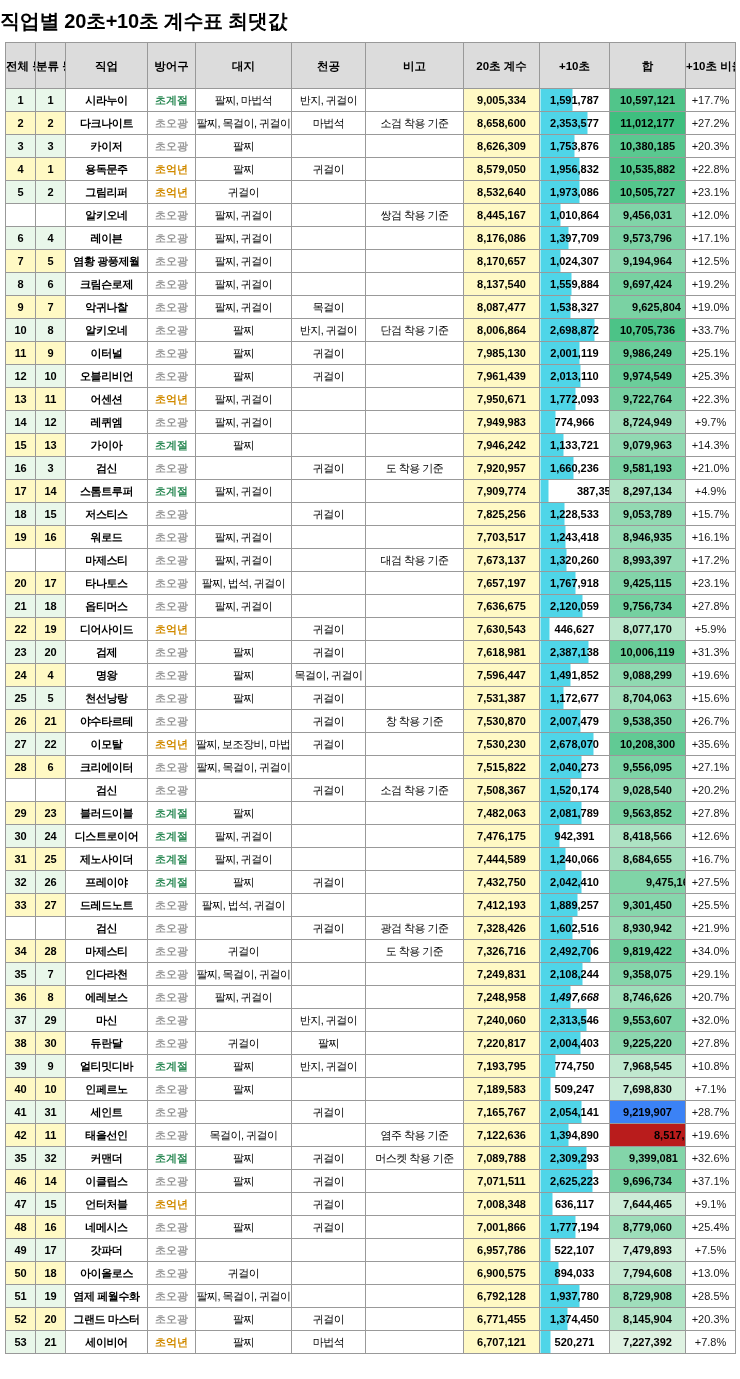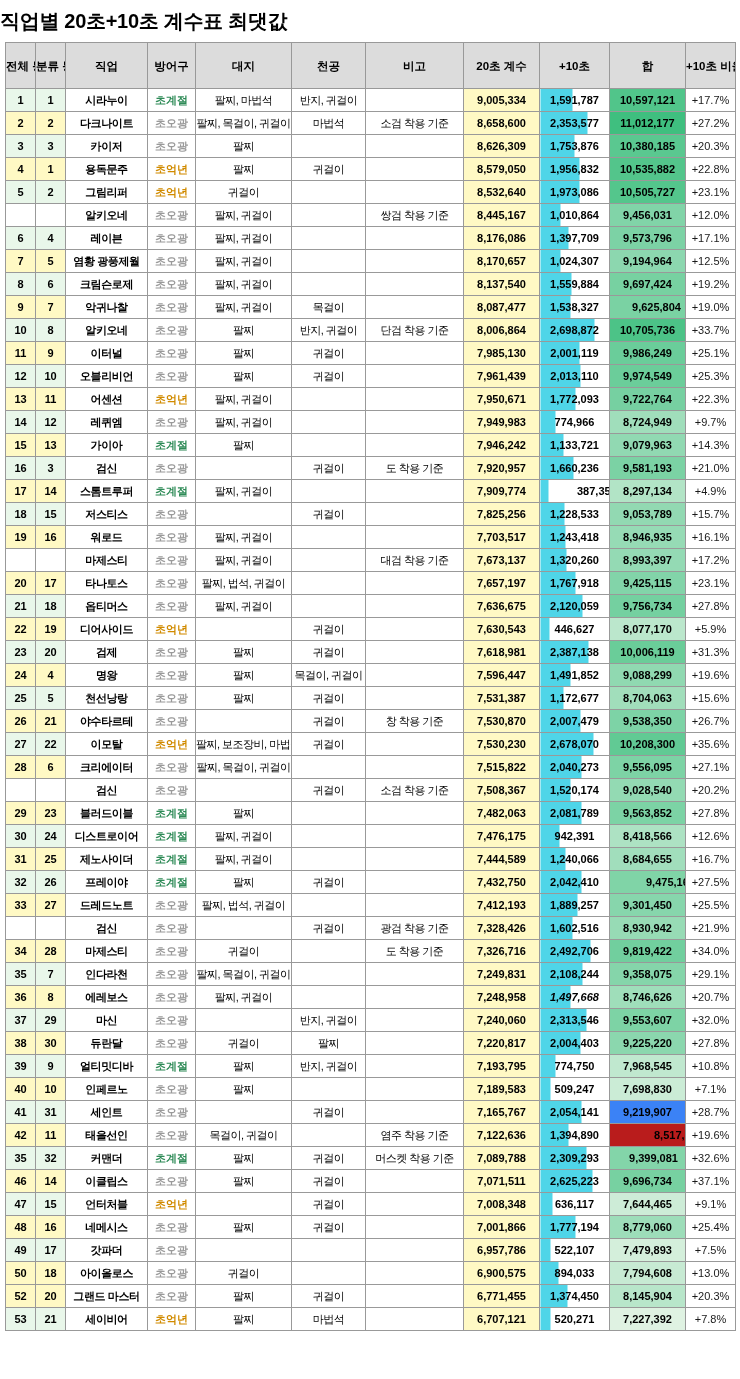--- a/index.html
+++ b/index.html
@@ -783,20 +783,33 @@
           <td class="def bg-white def-chooyang">초오광</td>
           <td class="ground bg-white">귀걸이</td>
           <td class="sky bg-white"></td>
           <td class="note bg-white"></td>
           <td class="num bg-yellow">6,900,575</td>
           <td class="num" style="background: linear-gradient(to right, #4fd5e8 0%, #4fd5e8 26%, #ffffff 26%, #ffffff 100%);">894,033</td>
           <td class="num" style="background: rgb(199,234,211);">7,794,608</td>
           <td class="pct bg-white">+13.0%</td>
         </tr>
         <tr>
+          <td class="rank bg-lgreen">51</td>
+          <td class="crank bg-lgreen">19</td>
+          <td class="job bg-white">염제 페월수화</td>
+          <td class="def bg-white def-chooyang">초오광</td>
+          <td class="ground bg-white">팔찌, 목걸이, 귀걸이</td>
+          <td class="sky bg-white"></td>
+          <td class="note bg-white"></td>
+          <td class="num bg-yellow">6,792,128</td>
+          <td class="num" style="background: linear-gradient(to right, #4fd5e8 0%, #4fd5e8 56%, #ffffff 56%, #ffffff 100%);">1,937,780</td>
+          <td class="num" style="background: rgb(159,222,187);">8,729,908</td>
+          <td class="pct bg-white">+28.5%</td>
+        </tr>
+        <tr>
           <td class="rank bg-yellow">52</td>
           <td class="crank bg-yellow">20</td>
           <td class="job bg-white">그랜드 마스터</td>
           <td class="def bg-white def-chooyang">초오광</td>
           <td class="ground bg-white">팔찌</td>
           <td class="sky bg-white">귀걸이</td>
           <td class="note bg-white"></td>
           <td class="num bg-yellow">6,771,455</td>
           <td class="num" style="background: linear-gradient(to right, #4fd5e8 0%, #4fd5e8 39%, #ffffff 39%, #ffffff 100%);">1,374,450</td>
           <td class="num" style="background: rgb(184,230,202);">8,145,904</td>

